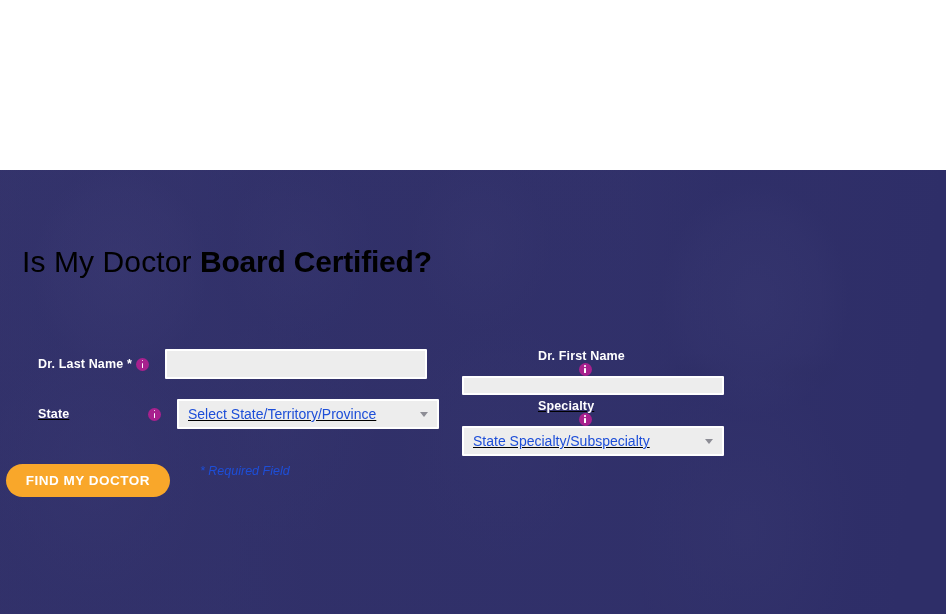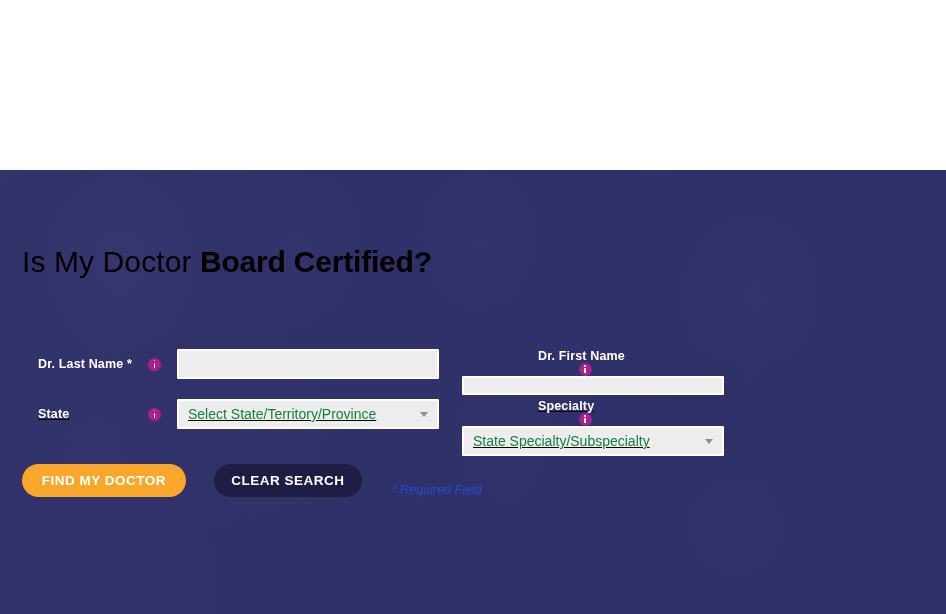--- a/index.html
+++ b/index.html
@@ -122,21 +122,21 @@
   .col-left  { left: 38px; }
   .col-right { left: 462px; flex-direction: column; }
 
   .field-label {
     color: #ffffff;
     font-size: 12.5px;
     font-weight: 700;
     letter-spacing: 0.15px;
     white-space: nowrap;
   }
-  .lbl-last    { width: 110px; }
+  .lbl-last    { width: 98px; }
   .lbl-state   { width: 110px; }
   .lbl-first   { width: 110px; }
   .lbl-spec    { width: 110px; }
 
   .info-icon {
     width: 13px;
     height: 13px;
     border-radius: 50%;
     background: #a8218e;
     display: inline-flex;
@@ -184,43 +184,43 @@
   .select-box {
     width: 262px;
     height: 30px;
     background: #ededed;
     border: 2px solid #ffffff;
     border-radius: 1px;
     display: flex;
     align-items: center;
     padding: 0 24px 0 9px;
     font-size: 14px;
-    color: #15803d;
+    color: #1d4ed8;
     white-space: nowrap;
     overflow: hidden;
     cursor: pointer;
   }
   .select-arrow {
     position: absolute;
     right: 11px;
     top: 13px;
     width: 0; height: 0;
     border-left: 4px solid transparent;
     border-right: 4px solid transparent;
     border-top: 5px solid #8d8d95;
     pointer-events: none;
   }
 
   
   .button-row {
     position: absolute;
-    left: 22px;
+    left: 6px;
     top: 464px;
     display: flex;
-    align-items: flex-end;
+    align-items: flex-start;
     z-index: 4;
   }
 
   .btn {
     border: none;
     border-radius: 17px;
     height: 33px;
     font-family: "Liberation Sans", sans-serif;
     font-size: 13.5px;
     font-weight: 700;
@@ -297,18 +297,17 @@
         <div class="select-wrap">
           <div class="select-box">State Specialty/Subspecialty</div>
           <span class="select-arrow"></span>
         </div>
       </div>
 
     </div>
 
     <div class="button-row">
       <button class="btn btn-primary">FIND MY DOCTOR</button>
-      <button class="btn btn-secondary">CLEAR SEARCH</button>
       <span class="required-note">* Required Field</span>
     </div>
 
   </div>
 </div>
 
 </body></html>

